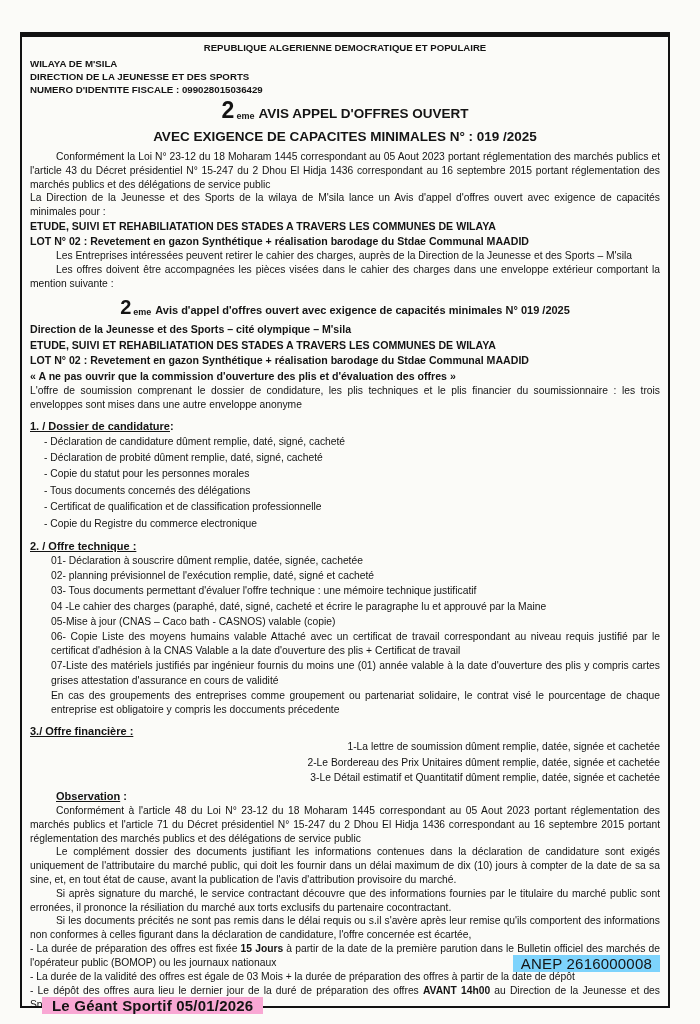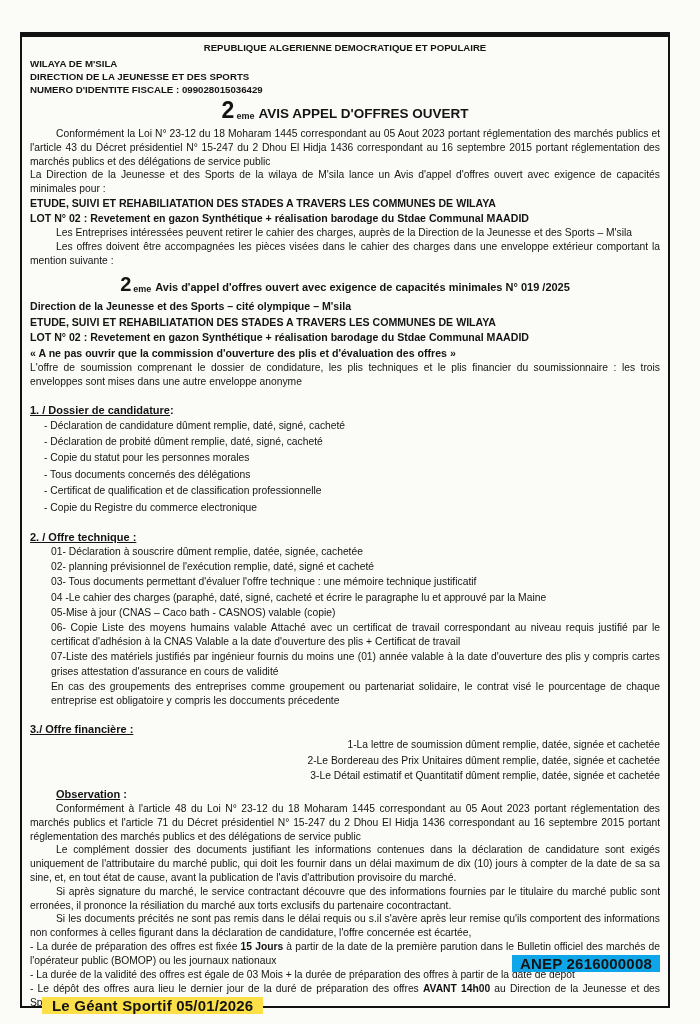--- a/index.html
+++ b/index.html
@@ -20,55 +20,56 @@
   .issuer div{font-weight:700;font-size:9.7px;line-height:13px;}
   .title1{text-align:center;font-weight:700;font-size:13.5px;margin-top:2px;line-height:24px;}
   .bignum{font-size:23px;font-weight:700;}
   .ord{font-size:9px;font-weight:700;position:relative;top:1px;padding:0 4px 0 2px;}
   .title2{text-align:center;font-weight:700;font-size:13.5px;line-height:17px;margin:1px 0 5px 0;}
   .centerb{font-weight:700;font-size:10.6px;line-height:15px;}
   .env{margin-top:6px;}
   .env-line1{text-align:center;font-weight:700;font-size:11px;line-height:22px;}
   .env .bignum{font-size:20px;}
   .env .centerb{line-height:15.4px;}
-  .sec-h{font-weight:700;font-size:11px;line-height:16px;margin-top:13px;}
+  .sec-h{font-weight:700;font-size:11px;line-height:16px;margin-top:6px;}
   .hu{text-decoration:underline;}
   .list1{padding-left:14px;}
   .list1 .item{line-height:16.4px;text-align:left;}
   .list2{padding-left:21px;}
   .list2 .item{line-height:14.2px;margin-bottom:1px;}
   .list3{padding-left:12px;}
   .list3 .item{line-height:15.6px;text-align:right;}
   .obs-h{margin-left:26px;margin-top:2px;}
   .obs-p{margin:0;}
   .notes .item{line-height:14.1px;}
   .footer-journal{
     position:absolute;left:42px;top:997px;font-size:15px;font-weight:700;
-    background:#fde047;padding:0 10px;white-space:nowrap;letter-spacing:.2px;
+    background:#f9a8d4;padding:0 10px;white-space:nowrap;letter-spacing:.2px;
   }
   .footer-anep{
-    position:absolute;right:40px;top:955px;font-size:15px;font-weight:700;
-    background:#0ea5e9;padding:0 8px;white-space:nowrap;letter-spacing:.2px;
+    position:absolute;right:40px;top:955px;font-size:15px;font-weight:400;
+    background:#7dd3fc;padding:0 8px;white-space:nowrap;letter-spacing:.2px;
   }
 </style>
 </head>
 <body>
 
 <div class="page">
   <div class="frame">
 
     <div class="republic">REPUBLIQUE ALGERIENNE DEMOCRATIQUE ET POPULAIRE</div>
 
     <div class="issuer">
       <div>WILAYA DE M'SILA</div>
       <div>DIRECTION DE LA JEUNESSE ET DES SPORTS</div>
       <div>NUMERO D'IDENTITE FISCALE : 099028015036429</div>
     </div>
 
     <div class="title1"><span class="bignum">2</span><span class="ord">eme</span><span>AVIS APPEL D'OFFRES OUVERT</span></div>
+    <div class="title2">AVEC EXIGENCE DE CAPACITES MINIMALES N° : 019 /2025</div>
 
     <div class="t indent">Conformément la Loi N° 23-12 du 18 Moharam 1445 correspondant au 05 Aout 2023  portant réglementation des marchés publics et l'article 43 du Décret présidentiel N° 15-247 du 2 Dhou El Hidja 1436 correspondant au 16 septembre 2015 portant réglementation des marchés publics et des délégations de service public</div>
     <div class="t">La Direction de la Jeunesse et des Sports de la wilaya de M'sila lance un Avis d'appel d'offres ouvert avec exigence de capacités minimales pour :</div>
     <div class="centerb">ETUDE, SUIVI ET REHABILIATATION DES STADES A TRAVERS LES COMMUNES DE WILAYA</div>
     <div class="centerb">LOT N° 02 : Revetement en gazon Synthétique + réalisation barodage  du Stdae Communal MAADID</div>
     <div class="t indent">Les Entreprises intéressées peuvent retirer le  cahier des charges, auprès de la Direction de la Jeunesse et des Sports – M'sila</div>
     <div class="t indent">Les offres doivent être accompagnées les pièces visées dans le cahier des charges dans une enveloppe extérieur comportant la mention suivante :</div>
 
     <div class="env">
       <div class="env-line1"><span class="bignum">2</span><span class="ord">eme</span><span>Avis d'appel d'offres ouvert avec exigence de capacités minimales N° 019 /2025</span></div>

